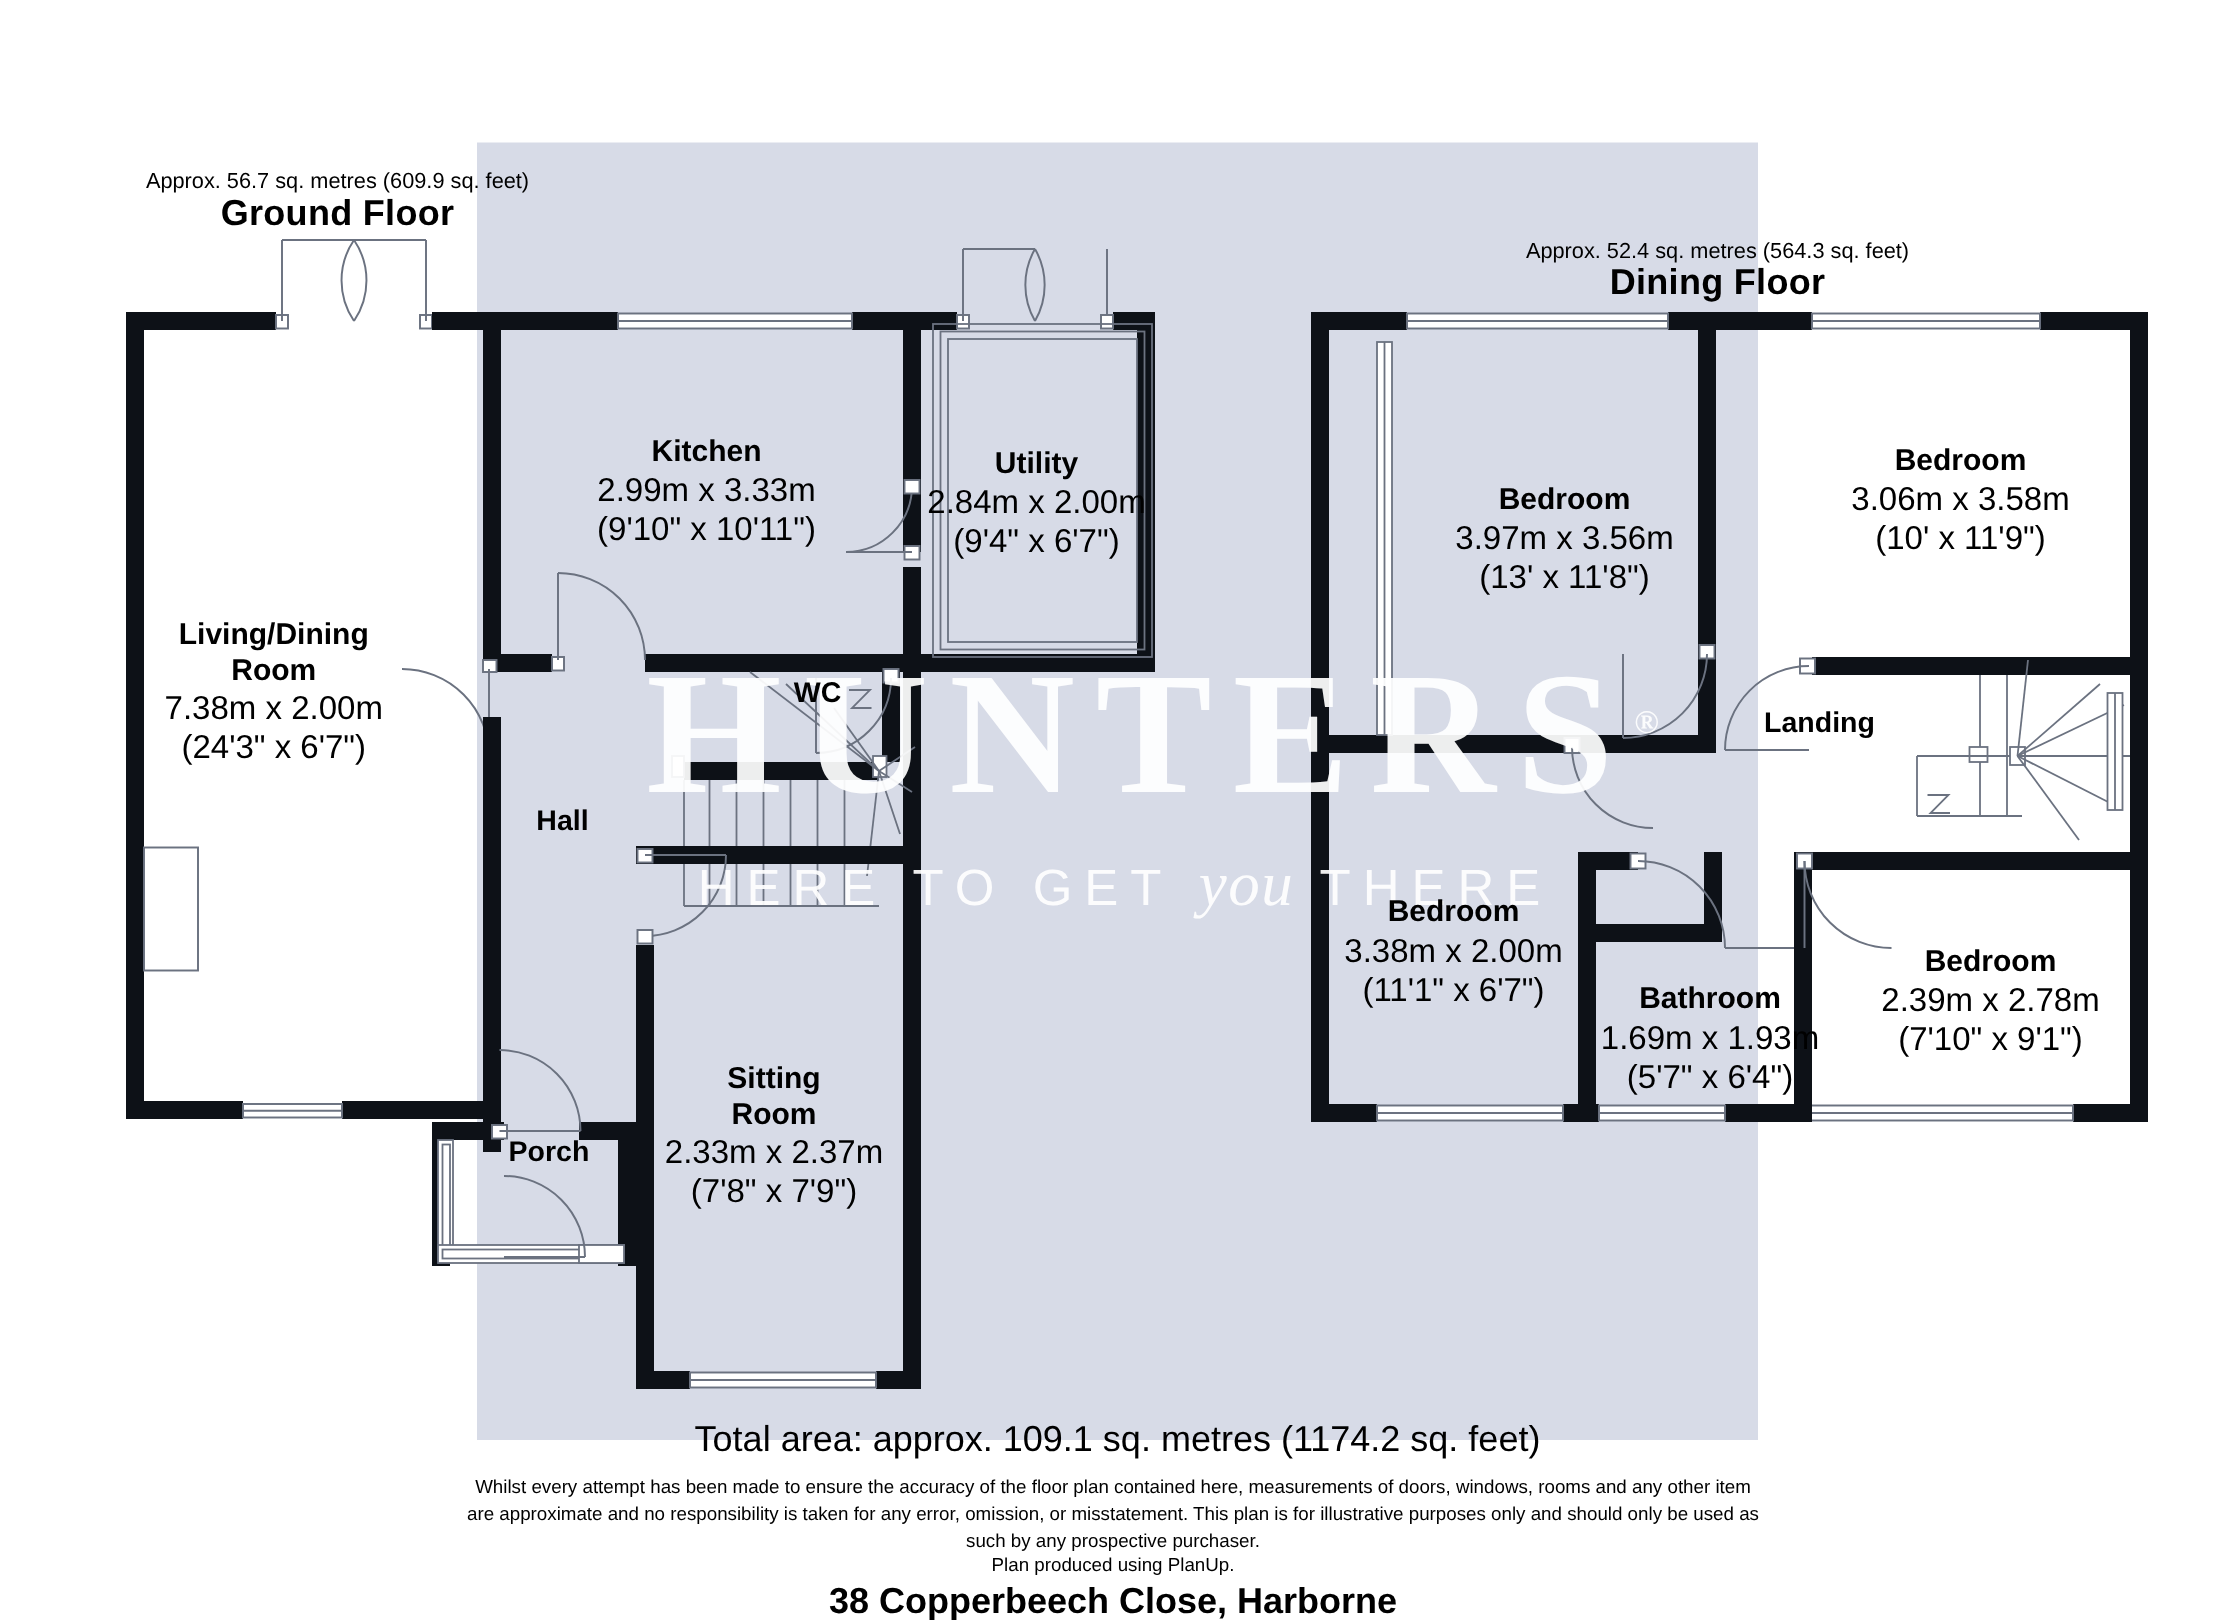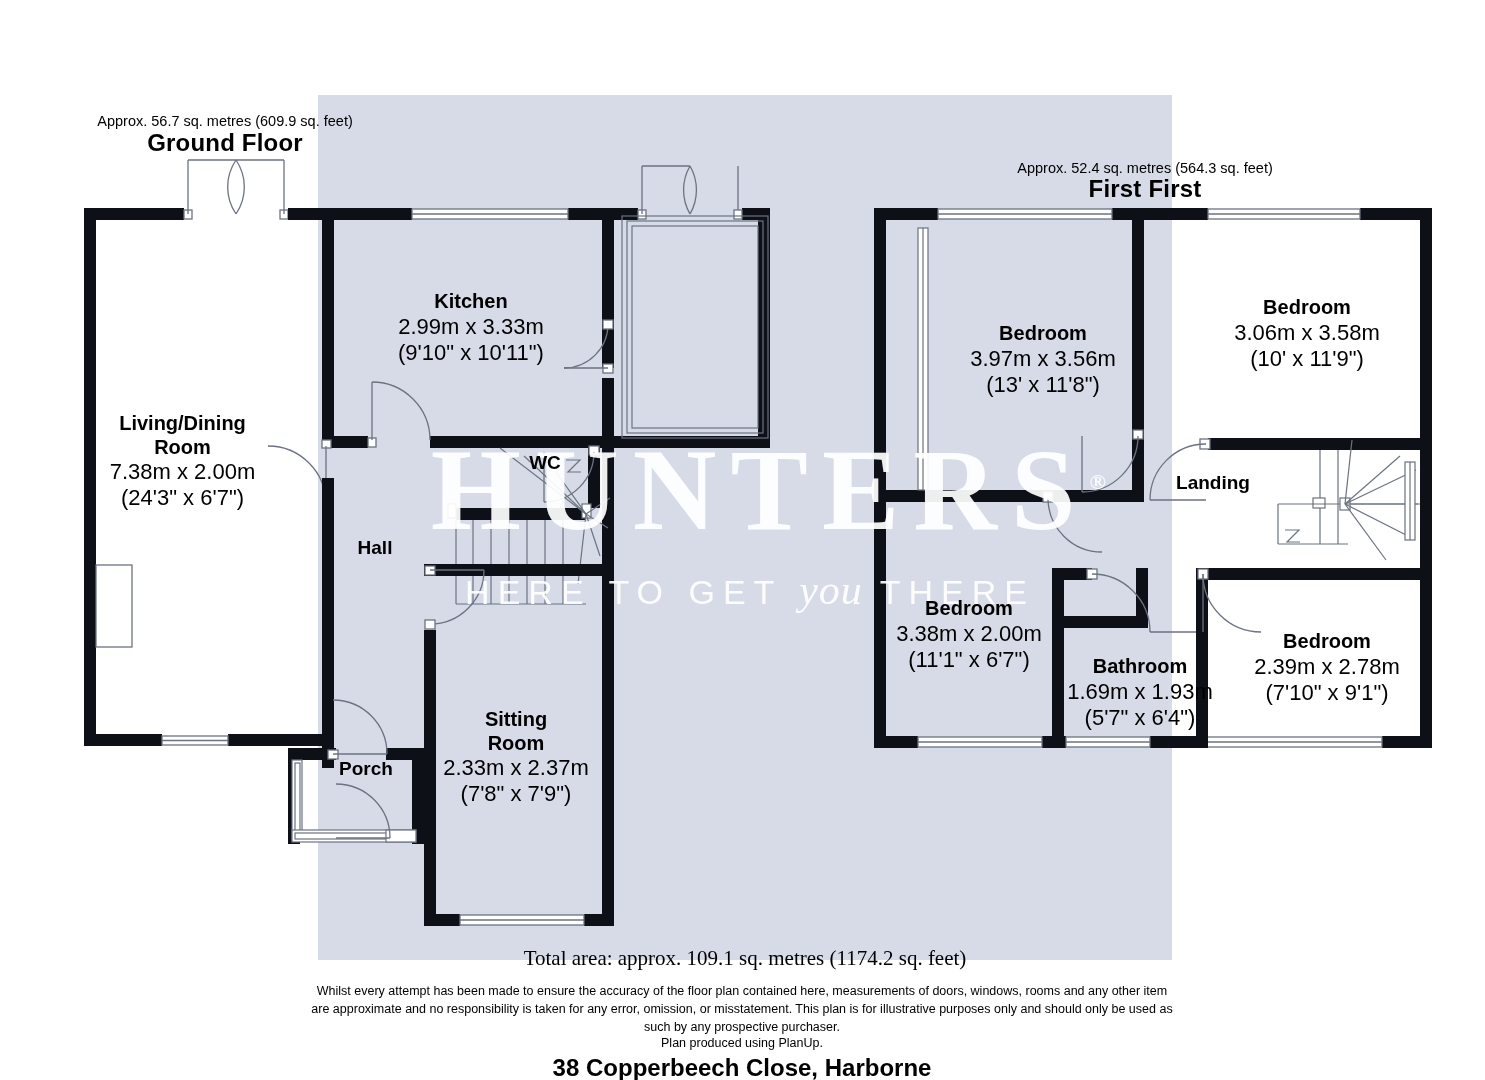--- a/index.html
+++ b/index.html
@@ -52,23 +52,22 @@
     font-size: 22px;
     font-weight: normal;
   }
   .room-label-block .room-name { display: block; }
   .room-label-block .room-dim { display: block; }
   .small-room-name {
     font-size: 19px;
     font-weight: bold;
   }
   .total-area {
-    font-size: 21px;
+    font-size: 24px;
     font-weight: normal;
-    font-family: Liberation Serif, serif;
   }
   .disclaimer {
     font-size: 12.5px;
     line-height: 1.45;
     font-weight: normal;
   }
   .address {
     font-size: 24px;
     font-weight: bold;
   }
@@ -388,21 +387,21 @@
       <g fill="none" stroke="#6b7280" stroke-width="1.3">
         <rect x="1043" y="492" width="10" height="10" fill="#ffffff"></rect>
         <path d="M 1048 498 A 54 54 0 0 0 1102 552"></path>
       </g>
     </g>
   </svg>
 
   <div class="txt floor-title" style="left:60px; top:85px; width:330px;">Ground Floor</div>
   <div class="txt floor-sub" style="left:40px; top:113px; width:370px;">Approx. 56.7 sq. metres (609.9 sq. feet)</div>
 
-  <div class="txt floor-title" style="left:1000px; top:131px; width:290px;">First First</div>
+  <div class="txt floor-title" style="left:1000px; top:131px; width:290px;">Dining Floor</div>
   <div class="txt floor-sub" style="left:990px; top:160px; width:310px;">Approx. 52.4 sq. metres (564.3 sq. feet)</div>
 
   <div class="watermark" style="left:380px; top:432px; width:740px; text-align:center;">
     <div class="wm-main">
       <span>HUNTERS</span><span class="wm-reg">®</span>
     </div>
     <div class="wm-sub" style="margin-top:18px;">
       <span>HERE TO GET </span><span class="you">you</span><span> THERE</span>
     </div>
   </div>
@@ -413,20 +412,25 @@
     <span class="room-dim">7.38m x 2.00m</span>
     <span class="room-dim">(24'3" x 6'7")</span>
   </div>
 
   <div class="txt room-label-block" style="left:368px; top:290px; width:206px;">
     <span class="room-name">Kitchen</span>
     <span class="room-dim">2.99m x 3.33m</span>
     <span class="room-dim">(9'10" x 10'11")</span>
   </div>
 
+  <div class="txt room-label-block" style="left:608px; top:298px; width:166px;">
+    <span class="room-name">Utility</span>
+    <span class="room-dim">2.84m x 2.00m</span>
+    <span class="room-dim">(9'4" x 6'7")</span>
+  </div>
 
   <div class="txt room-label-block" style="left:416px; top:708px; width:200px;">
     <span class="room-name">Sitting</span>
     <span class="room-name">Room</span>
     <span class="room-dim">2.33m x 2.37m</span>
     <span class="room-dim">(7'8" x 7'9")</span>
   </div>
 
   <div class="txt small-room-name" style="left:500px; top:452px; width:90px;">WC</div>
 

